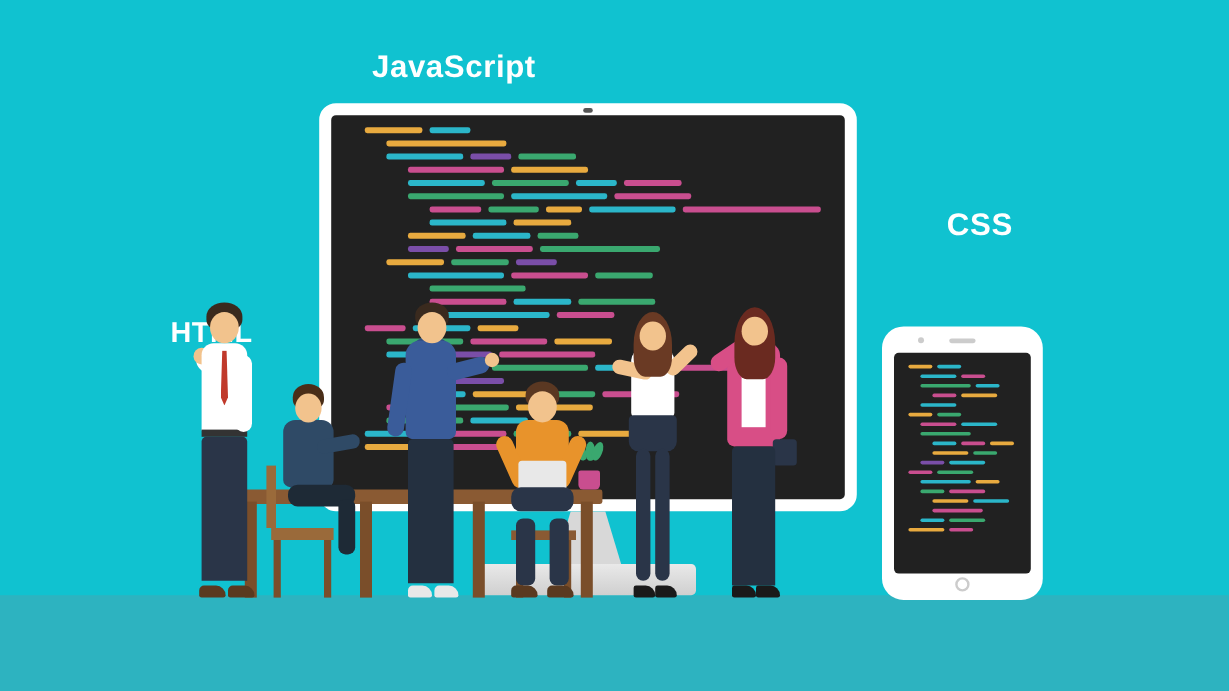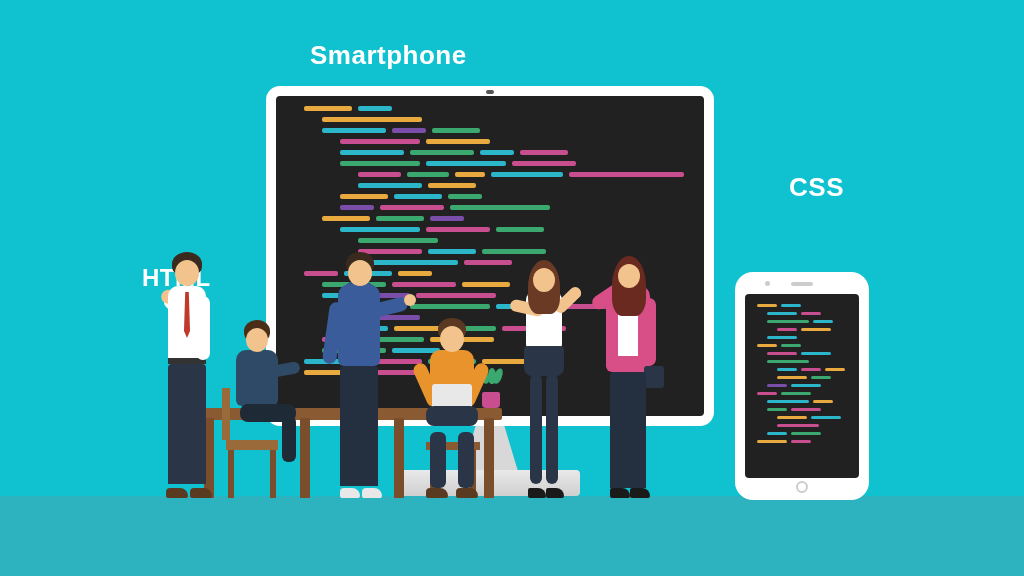--- a/index.html
+++ b/index.html
@@ -218,21 +218,21 @@
   .p6 .shoe{ position:absolute; width:20px; height:10px; background:#1a1a1a; bottom:0; border-radius:2px 8px 2px 2px;}
   .p6 .shoe.a{left:22px}.p6 .shoe.b{left:42px}
 
   .hidden-text{ position:absolute; width:1px; height:1px; overflow:hidden; clip:rect(0 0 0 0);}
 </style>
 </head>
 <body>
 
 <div class="floor"></div>
 
-<div class="label label-js">Smartphone</div>
+<div class="label label-js">JavaScript</div>
 <div class="label label-css">CSS</div>
 <div class="label label-html">HTML</div>
 
 <div class="monitor-stand"></div>
 <div class="monitor-base"></div>
 
 <div class="monitor">
   <span class="hidden-text">Desktop monitor showing colorful code editor</span>
   <div class="monitor-cam"></div>
   <div class="code">

